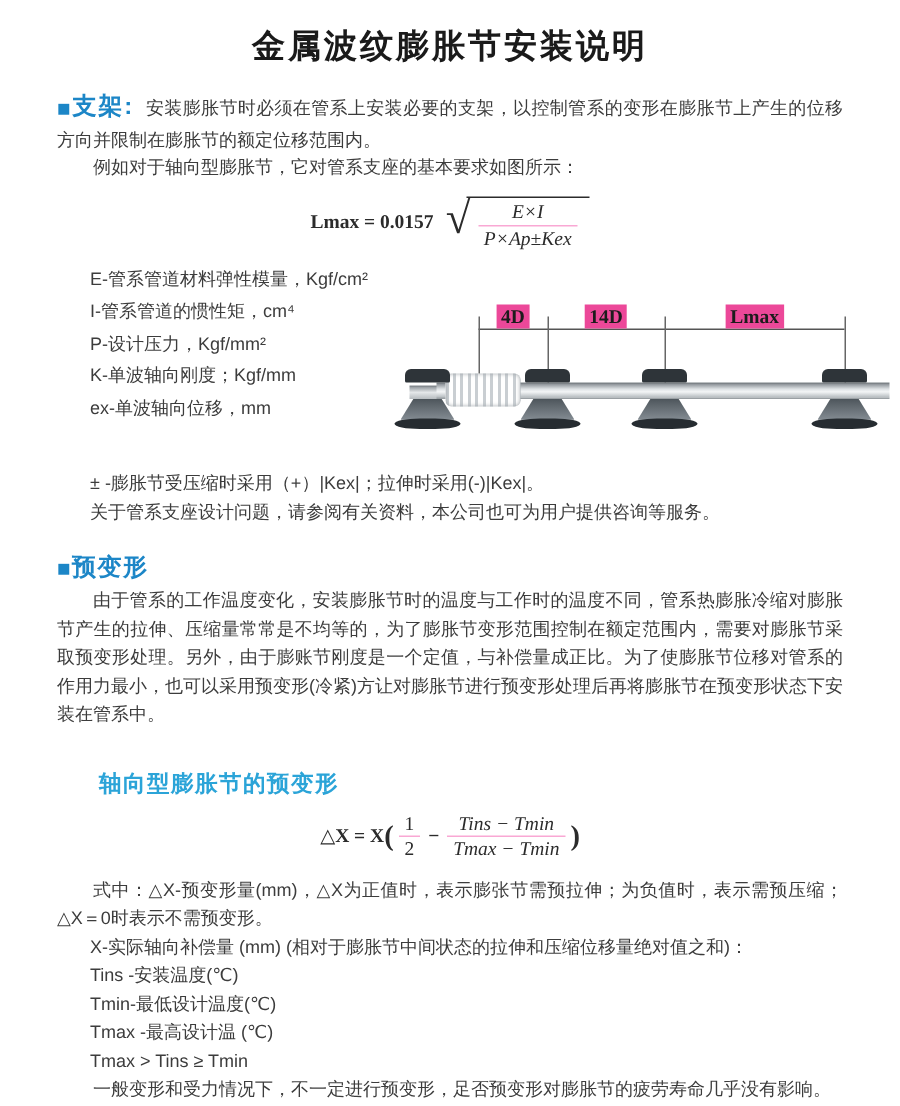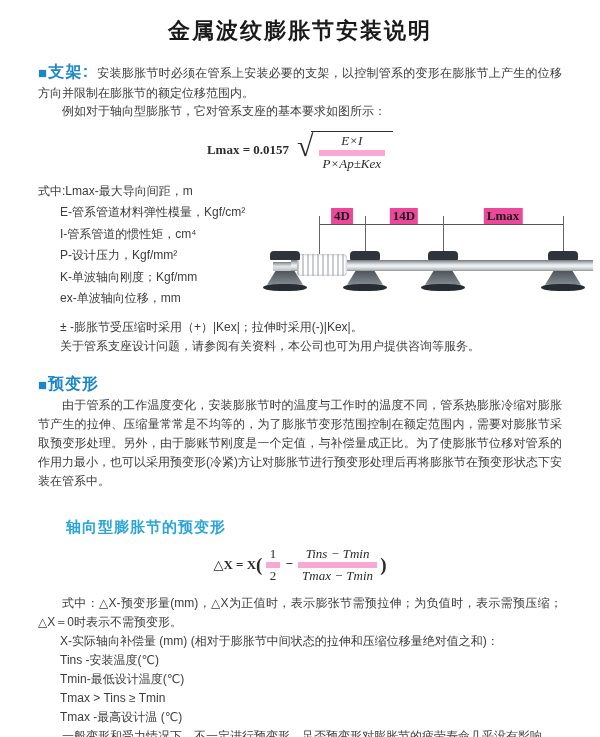--- a/index.html
+++ b/index.html
@@ -40,21 +40,21 @@
   
   .formula {
     text-align:center; font-family:"Liberation Serif","DejaVu Serif",serif;
     font-size:13px; color:#2b2b2b; margin:10px 0;
   }
   .fbold { font-weight:bold; }
   .fit { font-style:italic; }
   .paren { font-size:19px; vertical-align:-2px; font-weight:bold; }
   .op { font-weight:bold; padding:0 2px; }
   .frac { display:inline-block; text-align:center; vertical-align:middle; line-height:1.15; }
-  .frac .num { display:block; padding:0 4px 1px; border-bottom:6px solid #f9a8d4; }
+  .frac .num { display:block; padding:0 4px 1px; border-bottom:1px solid #f9a8d4; }
   .frac .den { display:block; padding:1px 4px 0; }
   .sqrt { display:inline-flex; align-items:flex-start; vertical-align:middle; margin-left:8px; }
   .rad { font-size:30px; line-height:0.92; font-weight:400; transform:translateY(1px); }
   .radicand { border-top:1.6px solid #2b2b2b; margin-left:-3px; padding:2px 8px 0 8px; }
 
   
   .defs-diagram-row { display:flex; margin-top:6px; }
   .defs { width:235px; flex-shrink:0; }
   .defs .line { margin-bottom:2.5px; white-space:nowrap; }
 
@@ -110,21 +110,20 @@
 
   <div class="formula">
     <span class="fbold">Lmax = 0.0157</span><span class="sqrt">
         <span class="rad">√</span>
         <span class="radicand"><span class="frac fit"><span class="num">E×I</span><span class="den">P×Ap±Kex</span></span></span>
       </span>
   </div>
 
   <div class="defs-diagram-row">
     <div class="defs">
-      <div class="line"><span>式中:</span><span>Lmax-最大导向间距，m</span></div>
       <div class="line ml">E-管系管道材料弹性模量，Kgf/cm²</div>
       <div class="line ml">I-管系管道的惯性矩，cm⁴</div>
       <div class="line ml">P-设计压力，Kgf/mm²</div>
       <div class="line ml">K-单波轴向刚度；Kgf/mm</div>
       <div class="line ml">ex-单波轴向位移，mm</div>
     </div>
 
     <div class="diagram">
       <div class="dim-line"></div>
       <div class="tick" style="left:46px;"></div>
@@ -177,17 +176,17 @@
     <span class="frac"><span class="num">1</span><span class="den">2</span></span>
     <span class="op">−</span>
     <span class="frac fit"><span class="num">Tins − Tmin</span><span class="den">Tmax − Tmin</span></span>
     <span class="paren">)</span>
   </div>
 
   <p class="indent just">式中：△X-预变形量(mm)，△X为正值时，表示膨张节需预拉伸；为负值时，表示需预压缩；△X＝0时表示不需预变形。</p>
   <p class="ml">X-实际轴向补偿量 (mm) (相对于膨胀节中间状态的拉伸和压缩位移量绝对值之和)：</p>
   <p class="ml">Tins -安装温度(℃)</p>
   <p class="ml">Tmin-最低设计温度(℃)</p>
+  <p class="ml">Tmax -最高设计温 (℃)</p>
   <p class="ml">Tmax &gt; Tins ≥ Tmin</p>
-  <p class="ml">Tmax -最高设计温 (℃)</p>
   <p class="indent">一般变形和受力情况下，不一定进行预变形，足否预变形对膨胀节的疲劳寿命几乎没有影响。</p>
 
 </div>
 
 </body></html>

